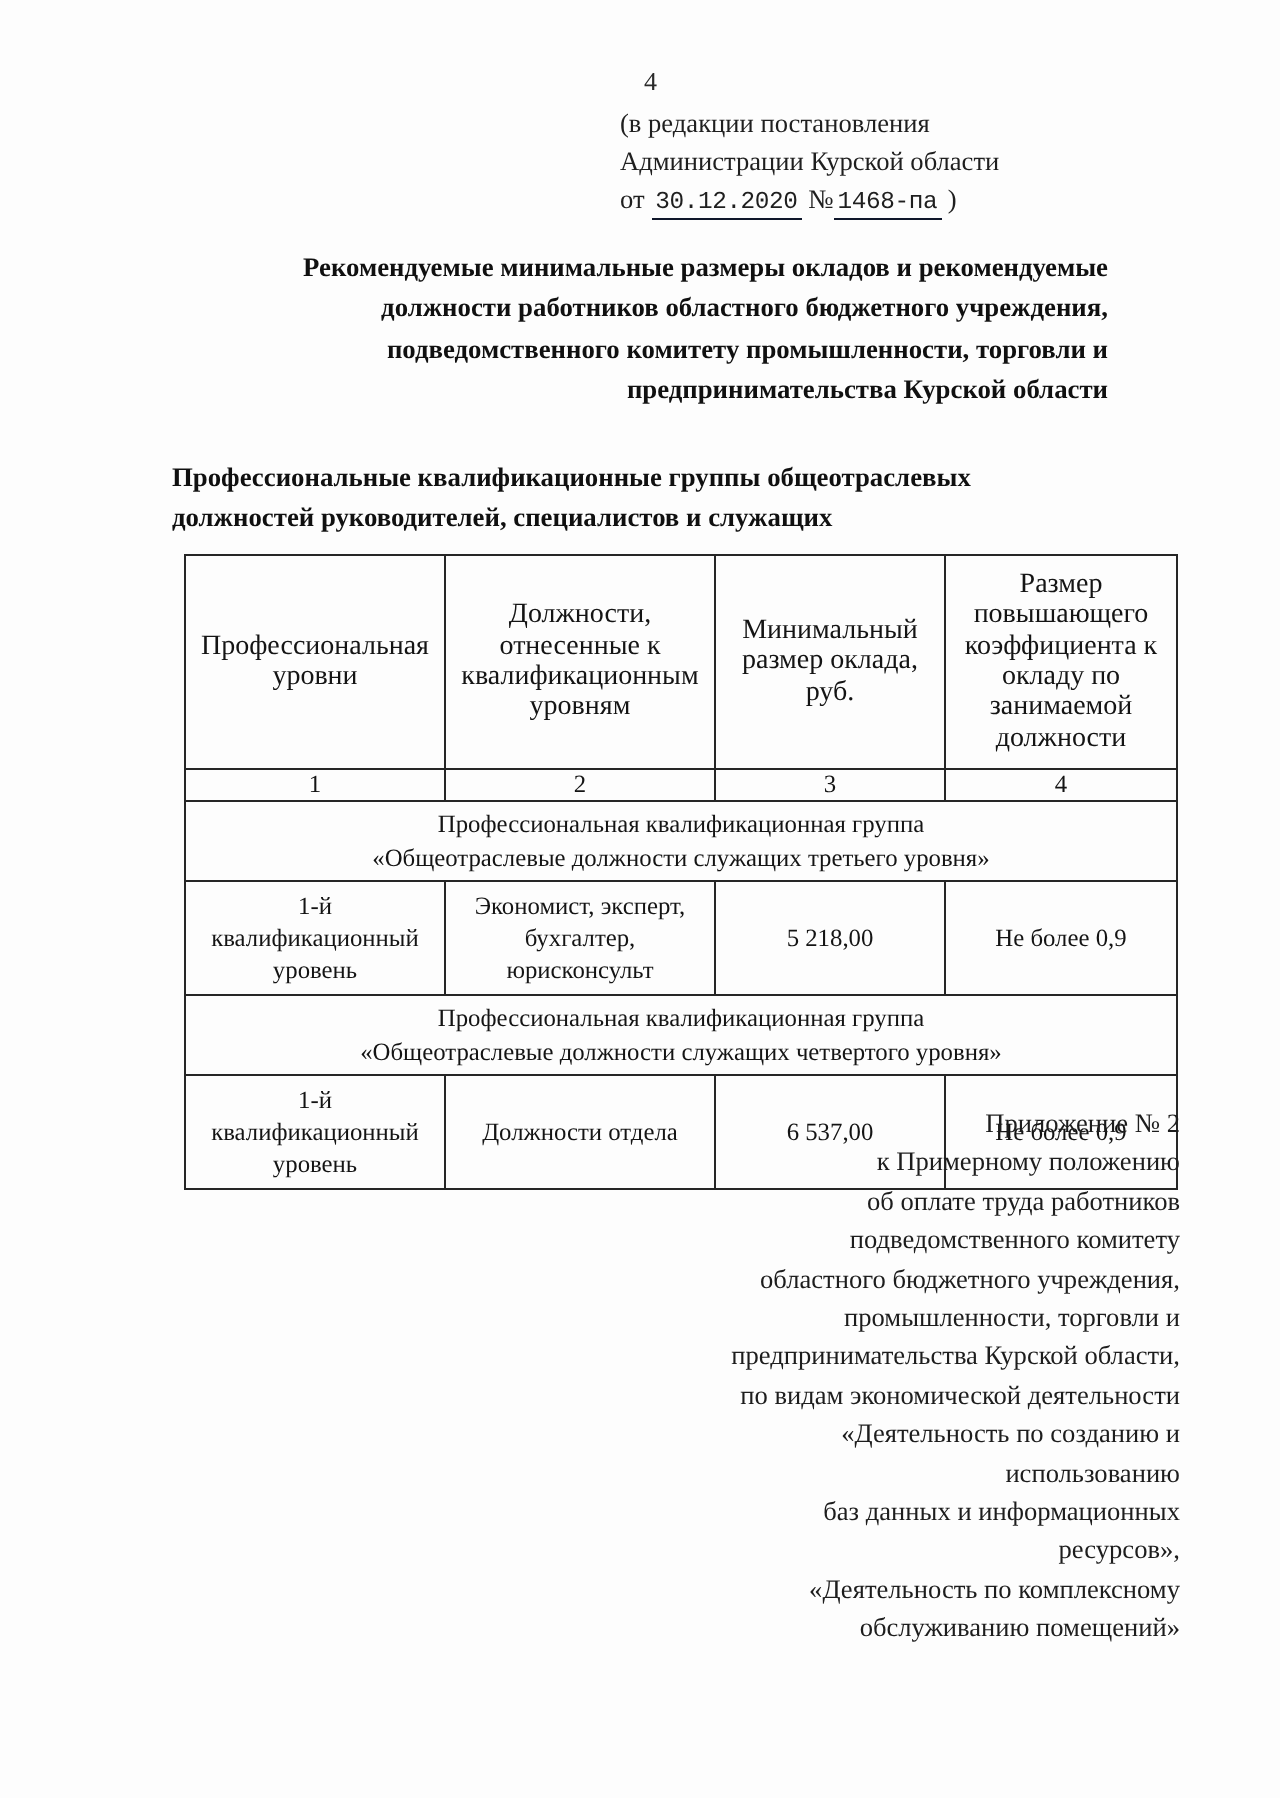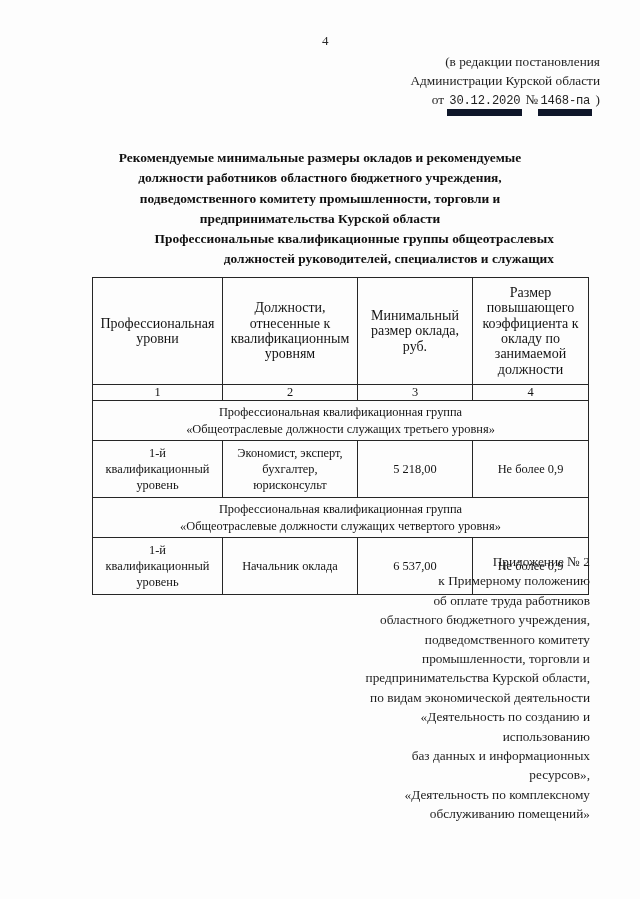--- a/index.html
+++ b/index.html
@@ -31,57 +31,56 @@
     letter-spacing: 0.3px;
     color: #2a2a2a;
   }
 
   
   .edition-note {
     position: absolute;
     top: 52px;
     left: 310px;
     width: 290px;
-    text-align: right;
+    text-align: left;
     font-size: 13.3px;
     line-height: 19px;
     color: #1f1f1f;
   }
   .edition-note .line3 {
     white-space: nowrap;
   }
   .uline {
-    border-bottom: 7px solid #0f172a;
+    border-bottom: 1px solid #0f172a;
     padding: 0 2px 1px 2px;
     font-family: "Liberation Mono", "DejaVu Sans Mono", monospace;
     font-size: 12.2px;
     letter-spacing: -0.2px;
   }
 
   
   .doc-title {
     position: absolute;
     top: 124px;
     left: 86px;
     width: 468px;
-    text-align: center;
+    text-align: right;
     font-size: 13.4px;
     line-height: 20.4px;
     font-weight: bold;
     color: #101010;
-    margin-top: 24px;
   }
 
   
   .doc-subtitle {
     position: absolute;
     top: 229px;
     left: 86px;
     width: 468px;
-    text-align: right;
+    text-align: left;
     font-size: 13.4px;
     line-height: 20.4px;
     font-weight: bold;
     color: #101010;
   }
 
   
   .salary-table {
     position: absolute;
     top: 277px;
@@ -195,33 +194,33 @@
         <td>Не более 0,9</td>
       </tr>
       <tr class="group-row">
         <td colspan="4">
           <span>Профессиональная квалификационная группа</span><br>
           <span>«Общеотраслевые должности служащих четвертого уровня»</span>
         </td>
       </tr>
       <tr class="data-row">
         <td>1-й квалификационный уровень</td>
-        <td>Начальник оклада</td>
+        <td>Должности отдела</td>
         <td>6 537,00</td>
         <td>Не более 0,9</td>
       </tr>
     </tbody>
   </table>
 
   <div class="appendix">
     <div>Приложение № 2</div>
     <div>к Примерному положению</div>
     <div>об оплате труда работников</div>
+    <div>подведомственного комитету</div>
     <div>областного бюджетного учреждения,</div>
-    <div>подведомственного комитету</div>
     <div>промышленности, торговли и</div>
     <div>предпринимательства Курской области,</div>
     <div>по видам экономической деятельности</div>
     <div>«Деятельность по созданию и</div>
     <div>использованию</div>
     <div>баз данных и информационных</div>
     <div>ресурсов»,</div>
     <div>«Деятельность по комплексному</div>
     <div>обслуживанию помещений»</div>
   </div>

